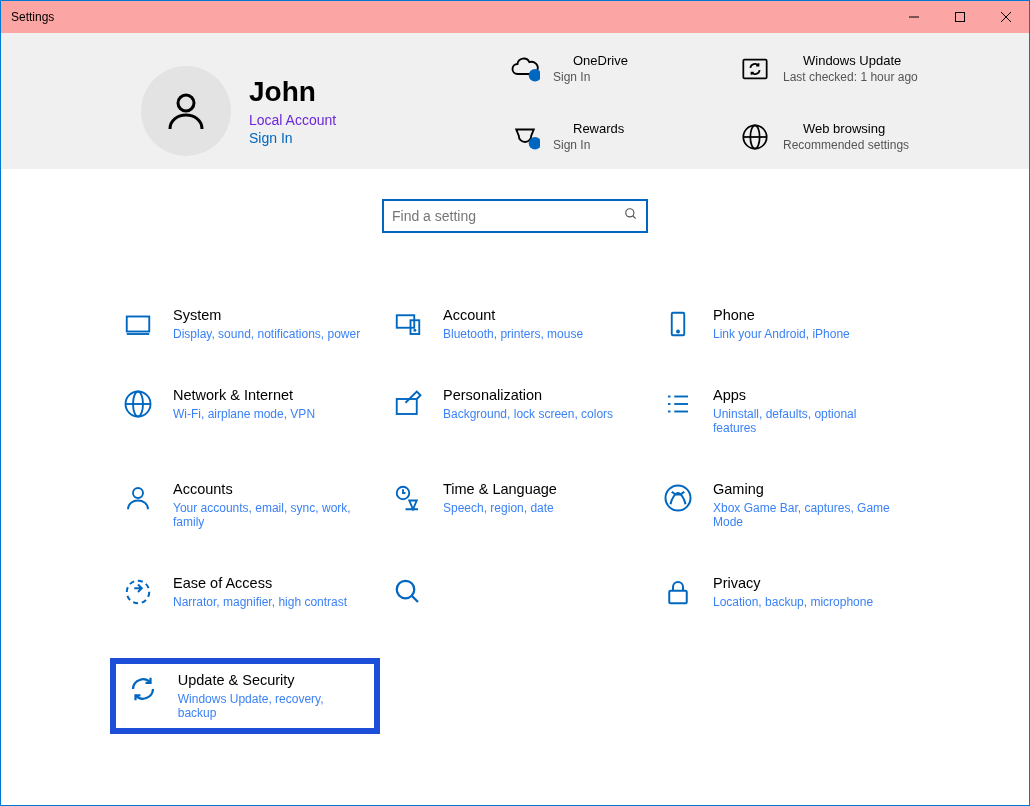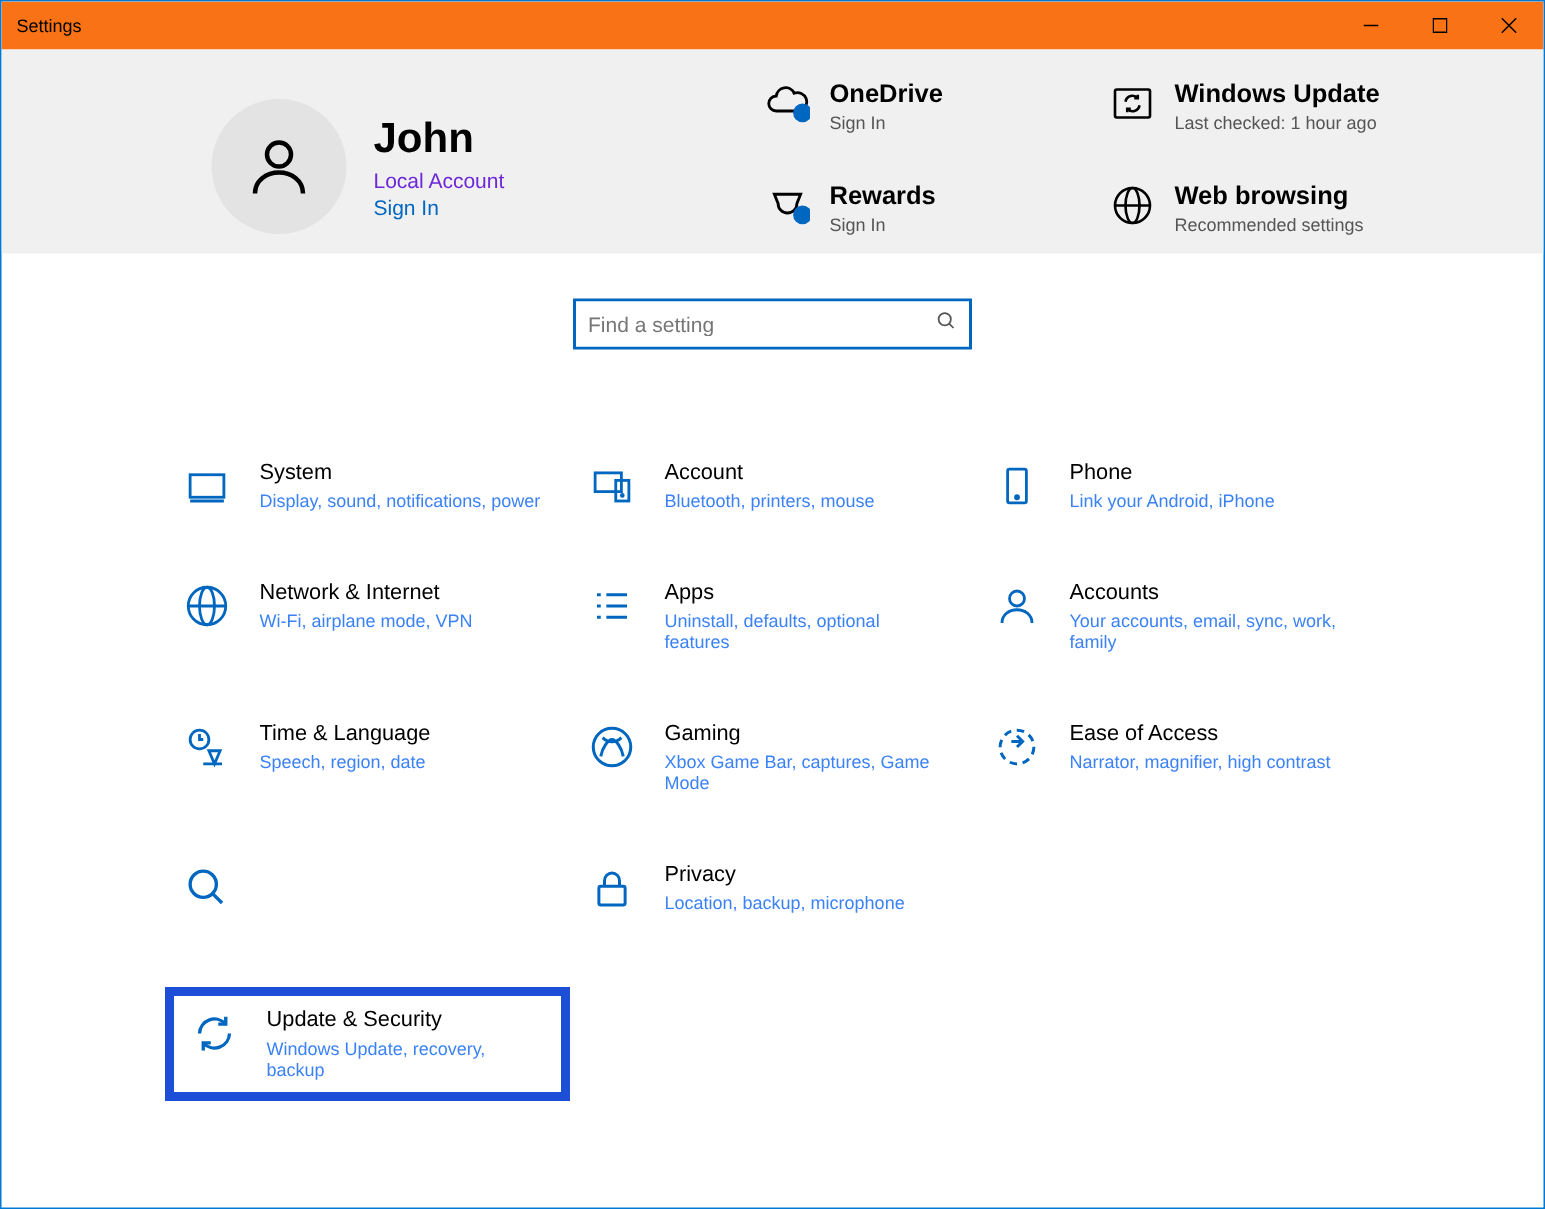--- a/index.html
+++ b/index.html
@@ -1,31 +1,31 @@
 <!DOCTYPE html>
 <html><head>
 <meta charset="utf-8">
 <style>
 * { margin: 0; padding: 0; box-sizing: border-box; }
 body { font-family: "Segoe UI", Tahoma, sans-serif; width: 1030px; height: 806px; border: 1px solid #0078d4; background: #fff; overflow: hidden; }
-.titlebar { height: 32px; display: flex; align-items: center; justify-content: space-between; background: #f97316; }
+.titlebar { height: 32px; display: flex; align-items: center; justify-content: space-between; background: #fca5a5; }
 .titlebar-title { font-size: 12px; padding-left: 10px; color: #000; }
 .titlebar-controls { display: flex; }
 .tb-btn { width: 46px; height: 32px; display: flex; align-items: center; justify-content: center; font-size: 10px; }
 .tb-btn svg { display: block; }
 .header { background: #f0f0f0; height: 136px; padding: 20px 60px 0 140px; position: relative; display: flex; }
 .user-block { display: flex; align-items: center; gap: 18px; flex: 0 0 auto; }
 .avatar { width: 90px; height: 90px; border-radius: 50%; background: #e3e3e3; display: flex; align-items: center; justify-content: center; }
 .user-name { font-size: 28px; font-weight: 600; }
 .user-sub { font-size: 14px; color: #6d28d9; margin-top: 4px; }
 .user-link { font-size: 14px; color: #0067c0; margin-top: 2px; cursor: pointer; }
 .header-right { display: flex; flex-wrap: wrap; gap: 20px 30px; margin-left: auto; width: 460px; }
 .hr-item { display: flex; align-items: flex-start; gap: 12px; width: 200px; cursor: pointer; }
 .hr-icon { width: 32px; height: 32px; display: flex; align-items: center; justify-content: center; }
-.hr-title { font-size: 17px; font-weight: 700; }
+.hr-title { font-size: 13px; font-weight: 400; margin-left: 20px; }
 .hr-sub { font-size: 12px; color: #555; margin-top: 2px; }
 .content { padding-top: 30px; }
 .search-wrap { display: flex; justify-content: center; }
 .search-box { width: 266px; height: 34px; border: 2px solid #0067c0; position: relative; display: flex; align-items: center; }
 .search-input { border: none; outline: none; width: 100%; padding: 0 34px 0 8px; font-size: 14px; font-family: inherit; height: 100%; }
 .search-input::placeholder{ color: #767676; }
 .search-icon { position: absolute; right: 8px; color: #555; }
 .grid { display: grid; grid-template-columns: repeat(3, 270px); gap: 28px 0; justify-content: center; padding: 65px 0 40px; }
 .tile { display: flex; gap: 18px; padding: 8px 10px; cursor: pointer; border: 1px solid transparent; }
 .tile.selected { border: 6px solid #1d4ed8; }
@@ -186,20 +186,32 @@
           </svg>
         </div>
       <div>
           <div class="tile-title">Network &amp; Internet</div>
           <div class="tile-sub">Wi-Fi, airplane mode, VPN</div>
         </div>
     </div>
     <div class="tile">
       <div class="tile-icon">
           <svg width="30" height="30" viewBox="0 0 24 24" fill="none" stroke="currentColor" stroke-width="1.5">
+            <rect x="3" y="8" width="16" height="12"></rect>
+            <path d="M19 8l3-3-3-3-9 9"></path>
+          </svg>
+        </div>
+      <div>
+          <div class="tile-title">Personalization</div>
+          <div class="tile-sub">Background, lock screen, colors</div>
+        </div>
+    </div>
+    <div class="tile">
+      <div class="tile-icon">
+          <svg width="30" height="30" viewBox="0 0 24 24" fill="none" stroke="currentColor" stroke-width="1.5">
             <line x1="4" y1="6" x2="6" y2="6"></line>
             <line x1="9" y1="6" x2="20" y2="6"></line>
             <line x1="4" y1="12" x2="6" y2="12"></line>
             <line x1="9" y1="12" x2="20" y2="12"></line>
             <line x1="4" y1="18" x2="6" y2="18"></line>
             <line x1="9" y1="18" x2="20" y2="18"></line>
           </svg>
         </div>
       <div>
           <div class="tile-title">Apps</div>

